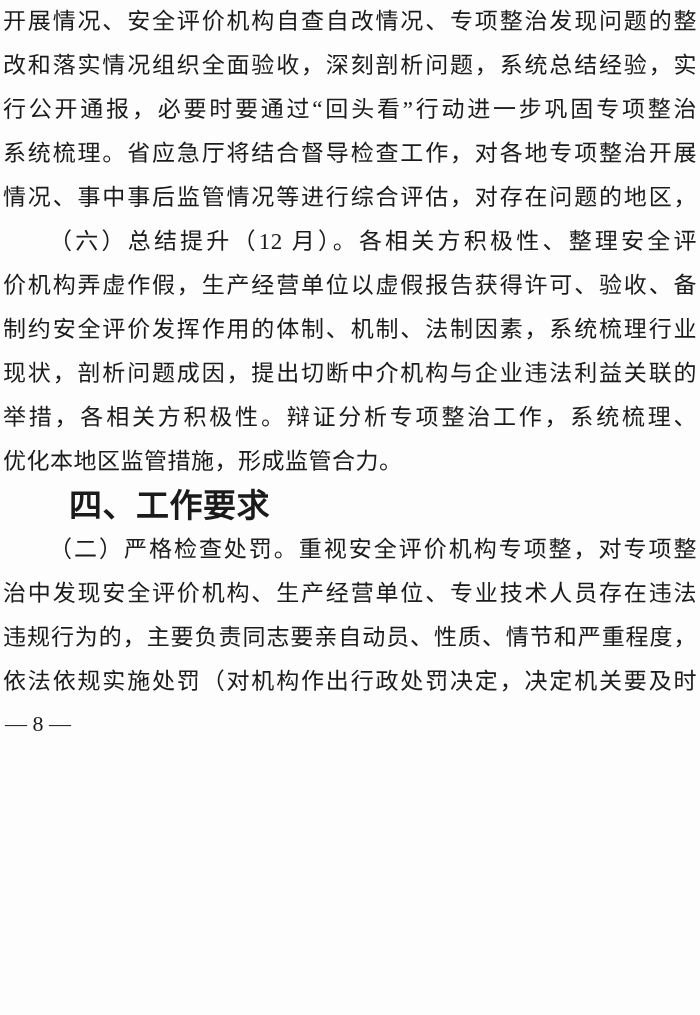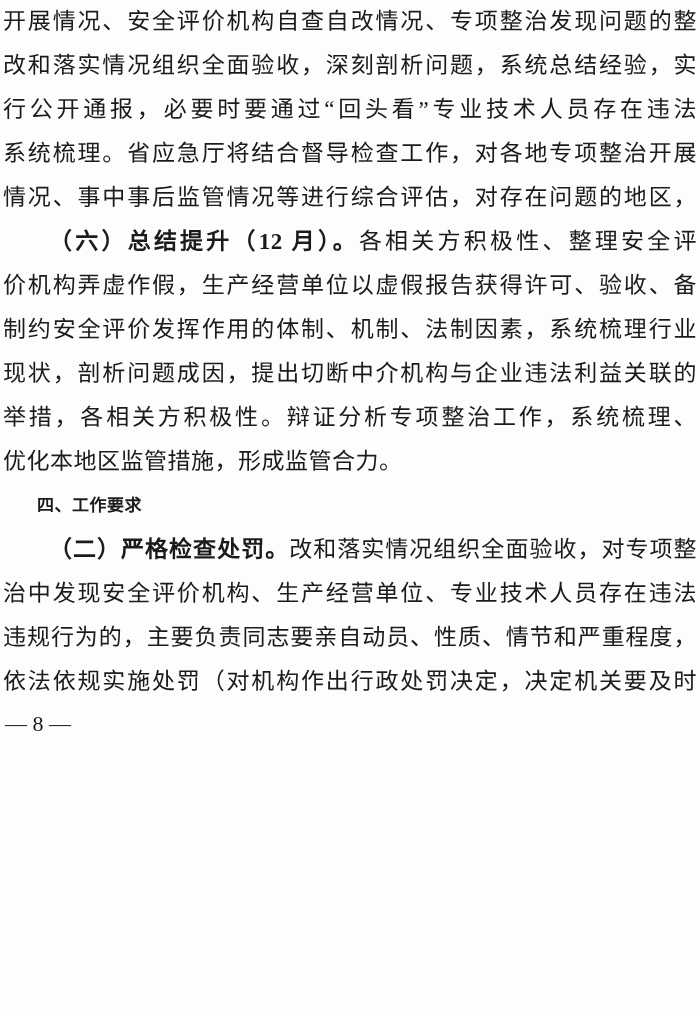--- a/index.html
+++ b/index.html
@@ -28,63 +28,63 @@
     text-align-last: left;
     letter-spacing: 0.5px;
   }
   .doc-body .line.stretch {
     text-align-last: justify;
   }
   .doc-body .line.indent {
     text-indent: 2em;
   }
   .doc-body .line .lead {
-    font-weight: bold;
+    font-weight: normal;
     margin-top: 36px;
   }
   .doc-body .line.heading {
     font-family: "Liberation Sans", "DejaVu Sans", sans-serif;
     font-weight: bold;
-    font-size: 17px;
+    font-size: 33px;
     text-align-last: left;
   }
   .footer {
     margin-top: 5px;
     padding-left: 2px;
     font-family: "Liberation Serif", "DejaVu Serif", serif;
     font-size: 22px;
     line-height: 30px;
     color: #1b1b1b;
   }
 </style>
 </head>
 <body style="background: rgb(253, 253, 253);">
 
 <div class="page" style="color: rgb(27, 27, 27);">
   <div class="doc-body">
       <div>
         <div class="line stretch"><span>开展情况、安全评价机构自查自改情况、专项整治发现问题的整</span></div>
         <div class="line stretch"><span>改和落实情况组织全面验收，深刻剖析问题，系统总结经验，实</span></div>
-        <div class="line stretch"><span>行公开通报，必要时要通过“回头看”专业技术人员存在违法</span></div>
+        <div class="line stretch"><span>行公开通报，必要时要通过“回头看”行动进一步巩固专项整治</span></div>
         <div class="line stretch"><span>系统梳理。省应急厅将结合督导检查工作，对各地专项整治开展</span></div>
         <div class="line stretch"><span>情况、事中事后监管情况等进行综合评估，对存在问题的地区，</span></div>
       </div>
       <div>
         <div class="line stretch indent"><span class="lead">（六）总结提升（12 月）。</span><span>各相关方积极性、整理安全评</span></div>
         <div class="line stretch"><span>价机构弄虚作假，生产经营单位以虚假报告获得许可、验收、备</span></div>
         <div class="line stretch"><span>制约安全评价发挥作用的体制、机制、法制因素，系统梳理行业</span></div>
         <div class="line stretch"><span>现状，剖析问题成因，提出切断中介机构与企业违法利益关联的</span></div>
         <div class="line stretch"><span>举措，各相关方积极性。辩证分析专项整治工作，系统梳理、</span></div>
         <div class="line"><span>优化本地区监管措施，形成监管合力。</span></div>
       </div>
       <div>
         <div class="line indent heading"><span>四、工作要求</span></div>
       </div>
       <div>
-        <div class="line stretch indent"><span class="lead">（二）严格检查处罚。</span><span>改和落实情况组织全面验收，对专项整</span></div>
+        <div class="line stretch indent"><span class="lead">（二）严格检查处罚。</span><span>重视安全评价机构专项整，对专项整</span></div>
         <div class="line stretch"><span>治中发现安全评价机构、生产经营单位、专业技术人员存在违法</span></div>
         <div class="line stretch"><span>违规行为的，主要负责同志要亲自动员、性质、情节和严重程度，</span></div>
         <div class="line stretch"><span>依法依规实施处罚（对机构作出行政处罚决定，决定机关要及时</span></div>
       </div>
     </div>
   <div class="footer">
     <span>— 8 —</span>
   </div>
 </div>
 

